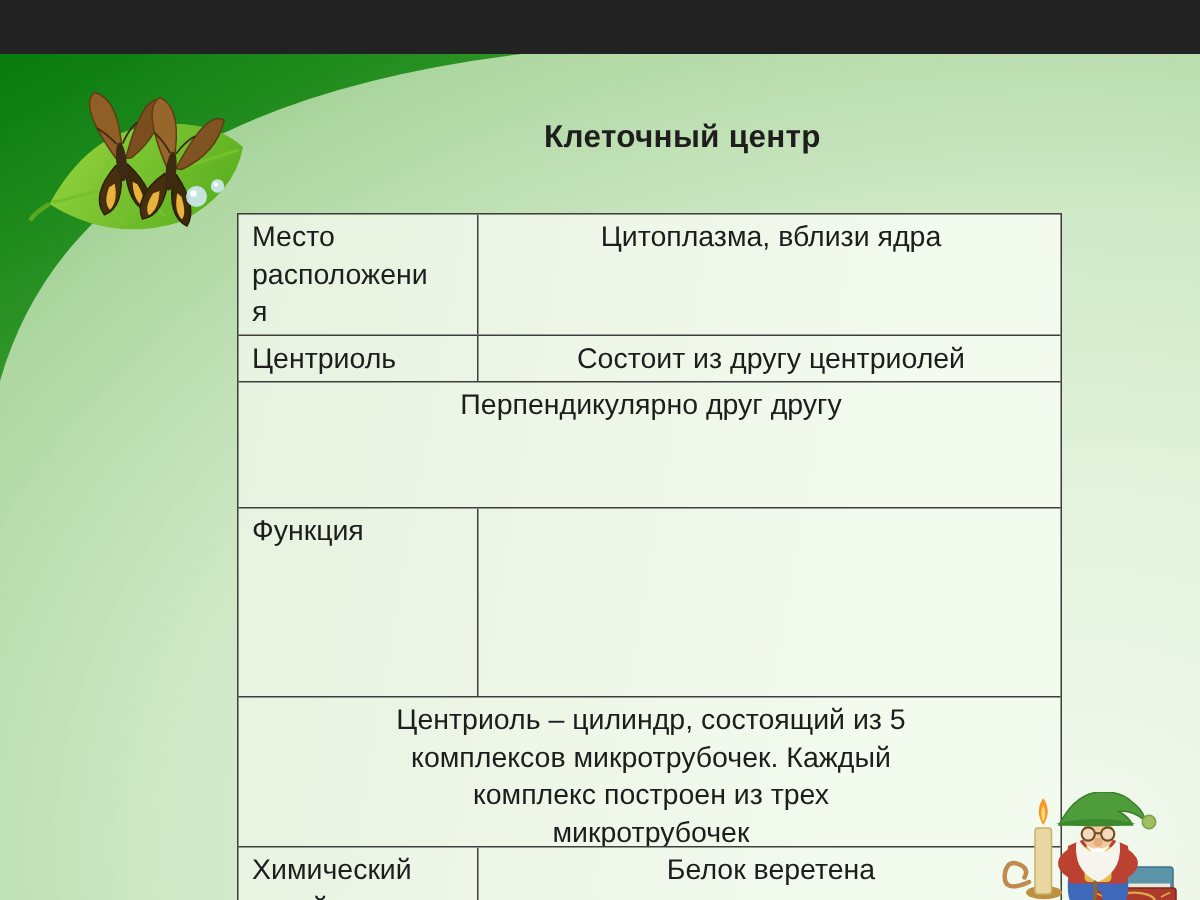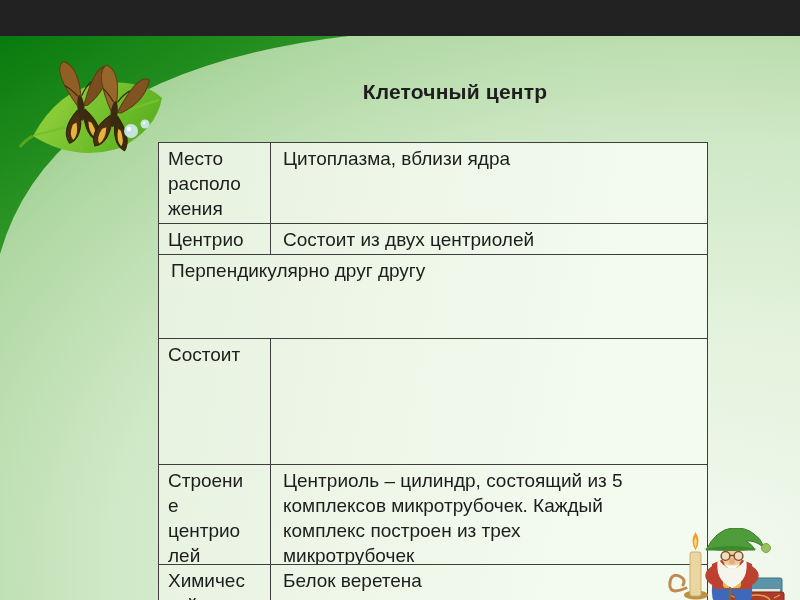--- a/index.html
+++ b/index.html
@@ -21,24 +21,24 @@
   .info-table{
     position:absolute;left:158px;top:106px;width:550px;height:475px;z-index:3;
     border:1px solid #3e3e3e;box-sizing:border-box;
     background:linear-gradient(100deg,#e7f2e0 0%,#f3faee 75%);
     color:#1d1d1d;font-size:19px;line-height:25px;
   }
   .trow{display:flex;box-sizing:border-box;border-bottom:1px solid #3e3e3e;overflow:hidden;}
   .trow:last-child{border-bottom:none;}
   .r0{height:81px}.r1{height:31px}.r2{height:84px}.r3{height:126px}.r4{height:100px}.r5{height:52px}
   .cell-label{
-    width:112px;box-sizing:border-box;border-right:1px solid #3e3e3e;
+    width:160px;box-sizing:border-box;border-right:1px solid #3e3e3e;
     padding:3px 24px 2px 9px;overflow-wrap:break-word;
   }
-  .cell-value{flex:1;box-sizing:border-box;padding:3px 10px 2px 12px;white-space:pre-line;}
+  .cell-value{flex:1;box-sizing:border-box;padding:3px 10px 2px 12px;white-space:pre-line;text-align:center;}
   .band-svg{position:absolute;left:0;top:565px;z-index:4;}
   .gnome-svg{position:absolute;left:660px;top:492px;z-index:5;}
 </style>
 </head>
 <body>
 
 <div class="slide">
 
   <svg class="corner-svg" width="360" height="230" viewBox="0 0 360 230">
     <defs>
@@ -94,30 +94,29 @@
 
   <div class="slide-title">Клеточный центр</div>
 
   <div class="info-table">
     <div class="trow r0">
       <div class="cell-label">Место расположения</div>
       <div class="cell-value">Цитоплазма, вблизи ядра</div>
     </div>
     <div class="trow r1">
       <div class="cell-label">Центриоль</div>
-      <div class="cell-value">Состоит из двух центриолей</div>
+      <div class="cell-value">Состоит из другу центриолей</div>
     </div>
     <div class="trow r2">
       <div class="cell-value">Перпендикулярно друг другу</div>
     </div>
     <div class="trow r3">
-      <div class="cell-label">Состоит</div>
+      <div class="cell-label">Функция</div>
     </div>
     <div class="trow r4">
-      <div class="cell-label">Строение центриолей</div>
       <div class="cell-value">Центриоль – цилиндр, состоящий из 5
 комплексов микротрубочек. Каждый
 комплекс построен из трех
 микротрубочек</div>
     </div>
     <div class="trow r5">
       <div class="cell-label">Химический нитей</div>
       <div class="cell-value">Белок веретена</div>
     </div>
   </div>

